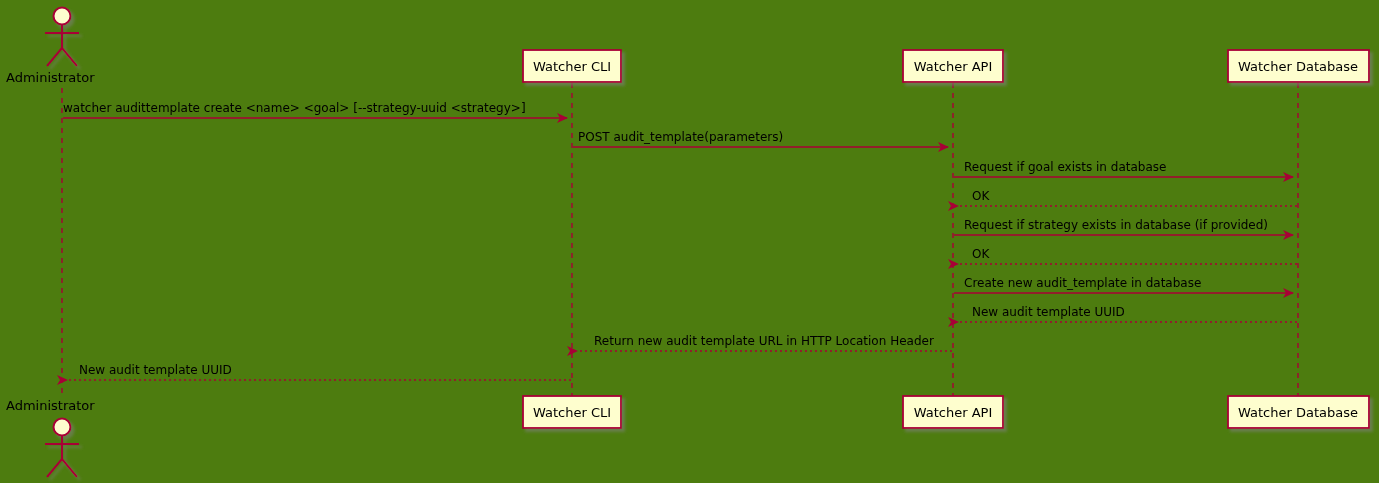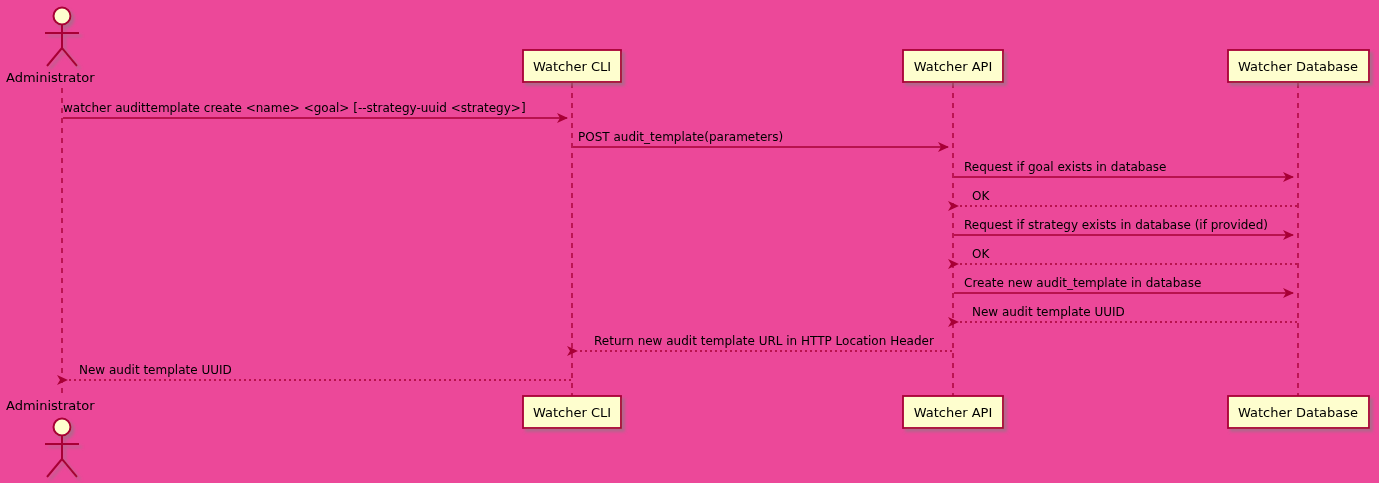--- a/index.html
+++ b/index.html
@@ -7,21 +7,21 @@
     padding: 0;
     background: #FFFFFF;
   }
   body {
     font-family: "DejaVu Sans", sans-serif;
   }
   #diagram-root {
     position: relative;
     width: 1379px;
     height: 483px;
-    background: #ec4899;
+    background: #4d7c0f;
     overflow: hidden;
   }
   #svg-layer {
     position: absolute;
     left: 0;
     top: 0;
     width: 1379px;
     height: 483px;
   }
   .pl-box-text {

